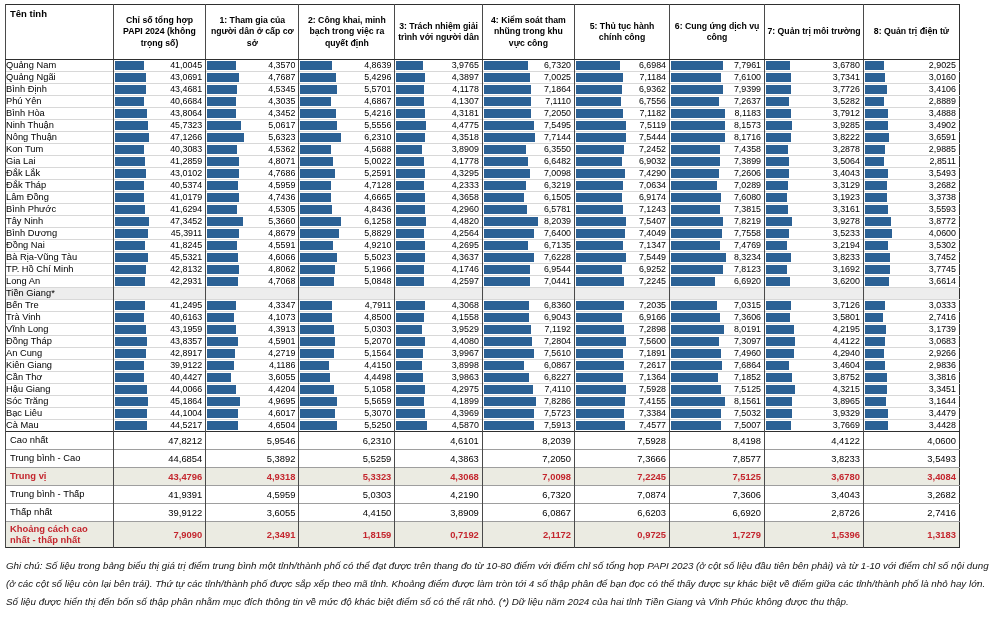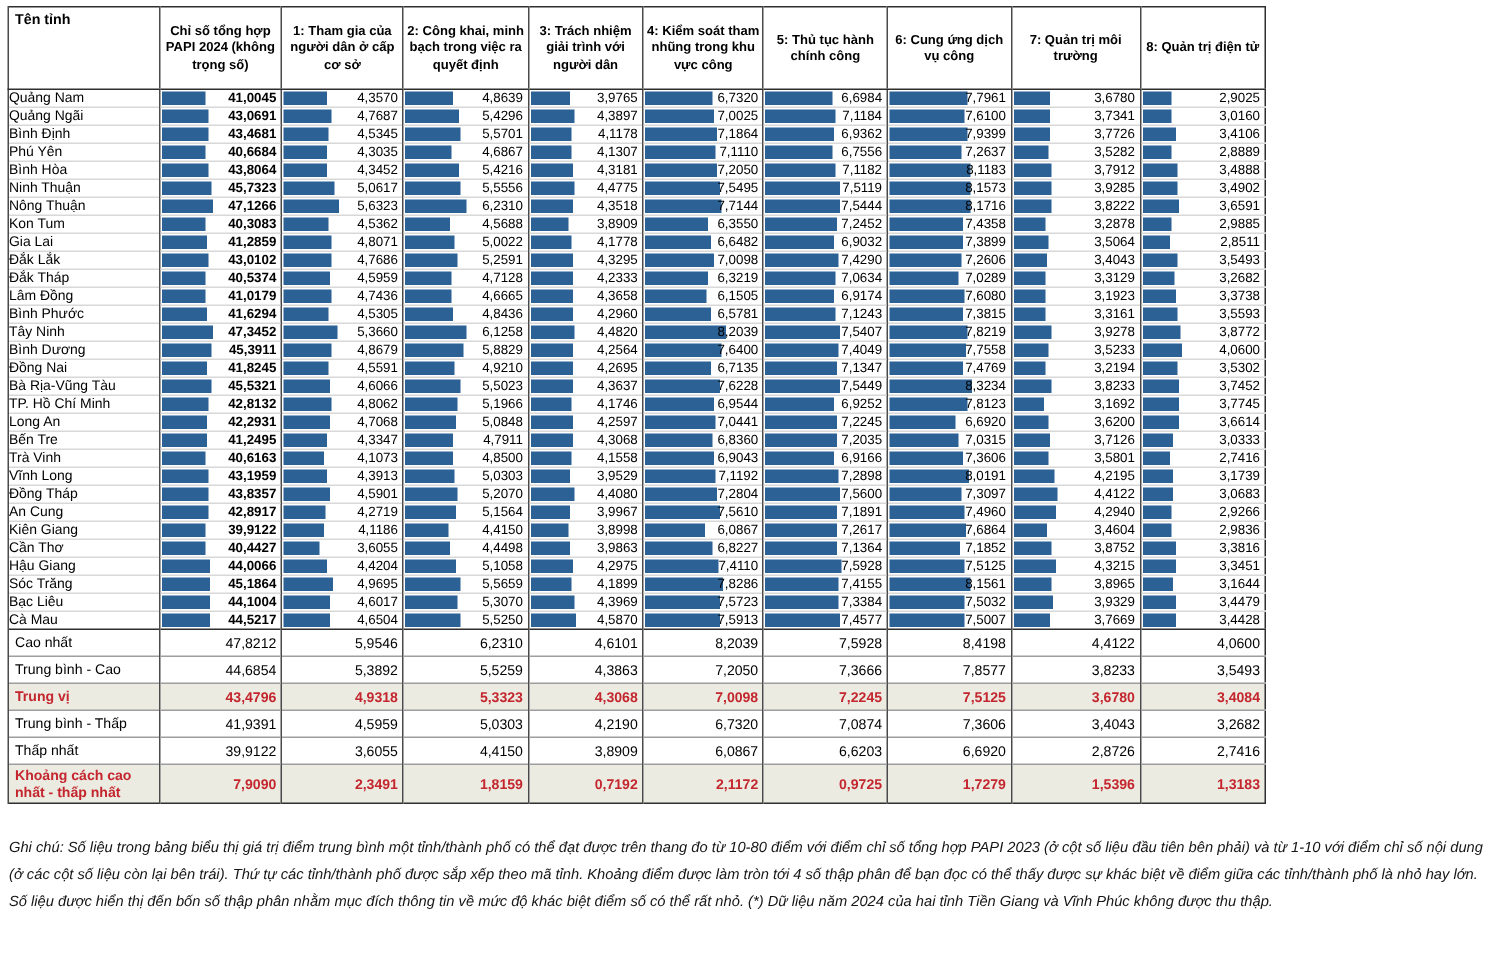--- a/index.html
+++ b/index.html
@@ -1,40 +1,40 @@
 <!DOCTYPE html>
 <html><head>
 <meta charset="utf-8">
 <style>
   html,body{margin:0;padding:0;}
   body{
     width:1000px;height:635px;background:#ffffff;position:relative;
     font-family:"Liberation Sans", sans-serif;color:#000;
   }
-  .page{position:absolute;left:0;top:0;width:844px;height:635px;}
+  .page{position:absolute;left:0;top:0;width:960px;height:635px;}
   table{
     position:absolute;left:5px;top:4px;
     border-collapse:collapse;table-layout:fixed;
     border:1.5px solid #2f2f2f;background:#fff;
   }
   th,td{border-left:1px solid #4a4a4a;overflow:hidden;}
   th{
     border-bottom:1.5px solid #2f2f2f;
     font-size:8.7px;font-weight:700;text-align:center;vertical-align:middle;
     padding:2px 2px;line-height:1.3;height:48px;
   }
   th.namehdr{text-align:left;vertical-align:top;font-size:9.5px;padding:3px 4px;}
   tr.data td{height:11px;border-top:1px solid #d8d8d8;padding:0;}
   tr.data.first td{border-top:none;}
   td.name{font-size:9.3px;padding:0 0 0 4px;white-space:nowrap;line-height:11px;}
   tr.nodata{background:#ededed;}
   .cw{position:relative;height:11px;}
   .bar{position:absolute;left:1px;top:1px;height:9px;}
   .num{position:absolute;right:3px;top:0;font-size:8.9px;line-height:11px;}
-  .b{font-weight:700;}
+  .b{font-weight:400;}
   tr.sum td{height:17px;border-top:1px solid #9e9e9e;font-size:9.4px;vertical-align:middle;padding:0;}
   tr.sum.sumfirst td{border-top:1.5px solid #2f2f2f;}
   tr.sum td.slabel{padding:0 3px 0 4px;line-height:1.1;}
   tr.sum .sval{display:block;text-align:right;padding-right:3px;}
   tr.hl{background:#ebebe2;color:#c4262e;font-weight:700;}
   tr.sum.last td{height:25px;}
   .footnote{
     position:absolute;left:6px;top:557px;width:986px;
     font-style:italic;font-size:9.8px;line-height:1.82;color:#141414;text-align:left;
   }
@@ -1147,20 +1147,32 @@
               <span class="num">3,6200</span>
             </div>
           </td>
           <td>
             <div class="cw">
               <div class="bar" style="background: rgb(43, 97, 149); width: 24.2px;"></div>
               <span class="num">3,6614</span>
             </div>
           </td>
         </tr>
+        <tr class="data nodata">
+          <td class="name">Tiền Giang*</td>
+          <td></td>
+          <td></td>
+          <td></td>
+          <td></td>
+          <td></td>
+          <td></td>
+          <td></td>
+          <td></td>
+          <td></td>
+        </tr>
         <tr class="data">
           <td class="name">Bến Tre</td>
           <td>
             <div class="cw">
               <div class="bar" style="background: rgb(43, 97, 149); width: 29.9px;"></div>
               <span class="num b">41,2495</span>
             </div>
           </td>
           <td>
             <div class="cw">

